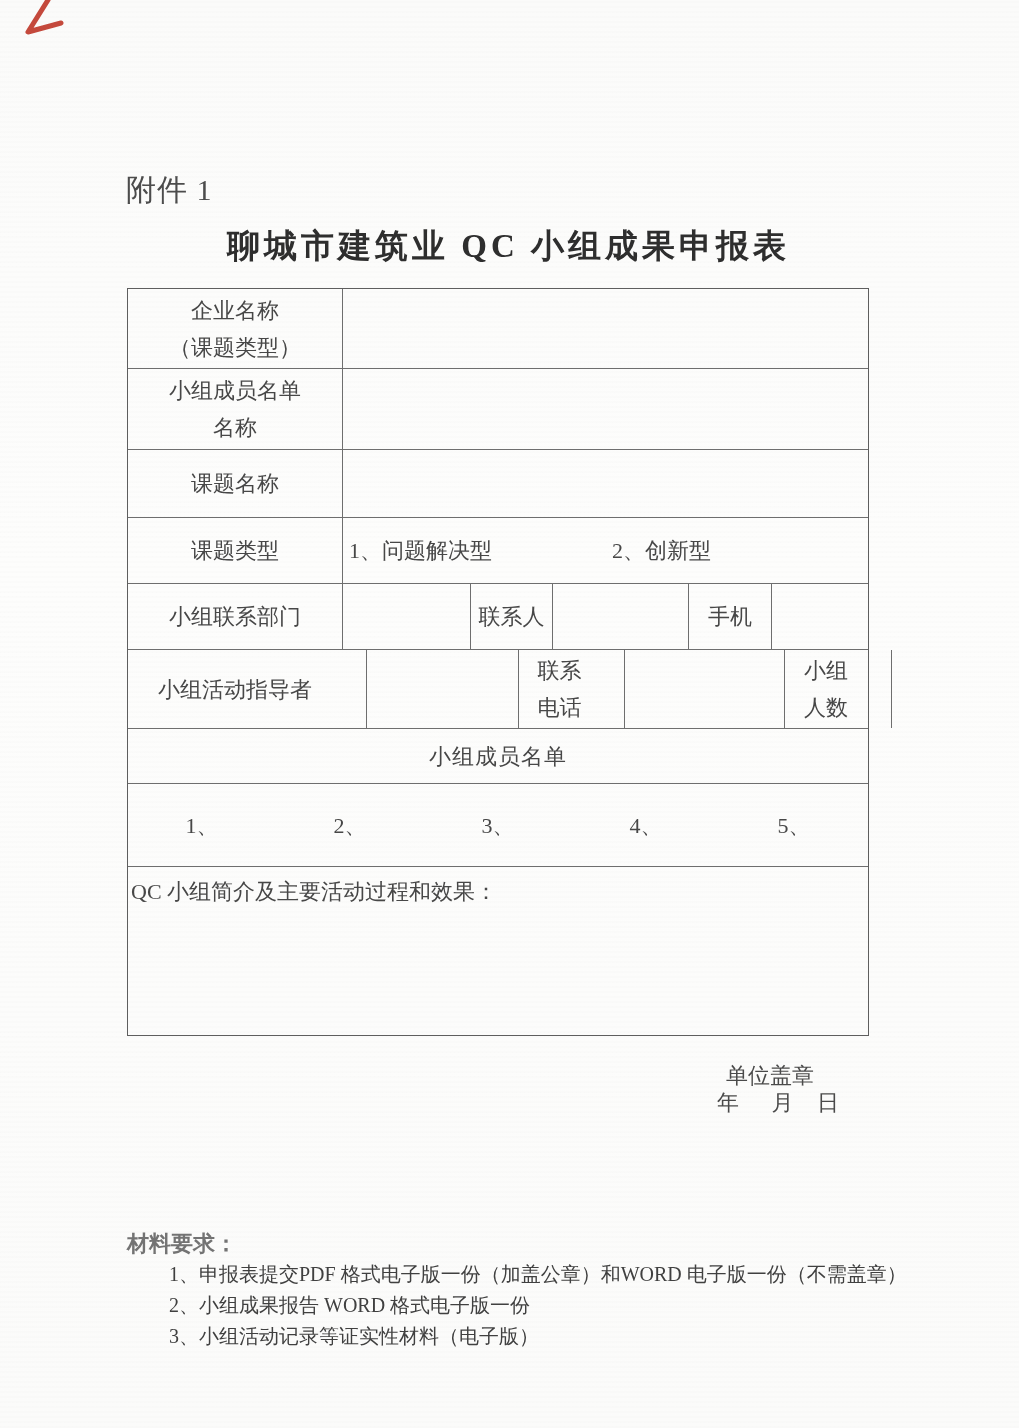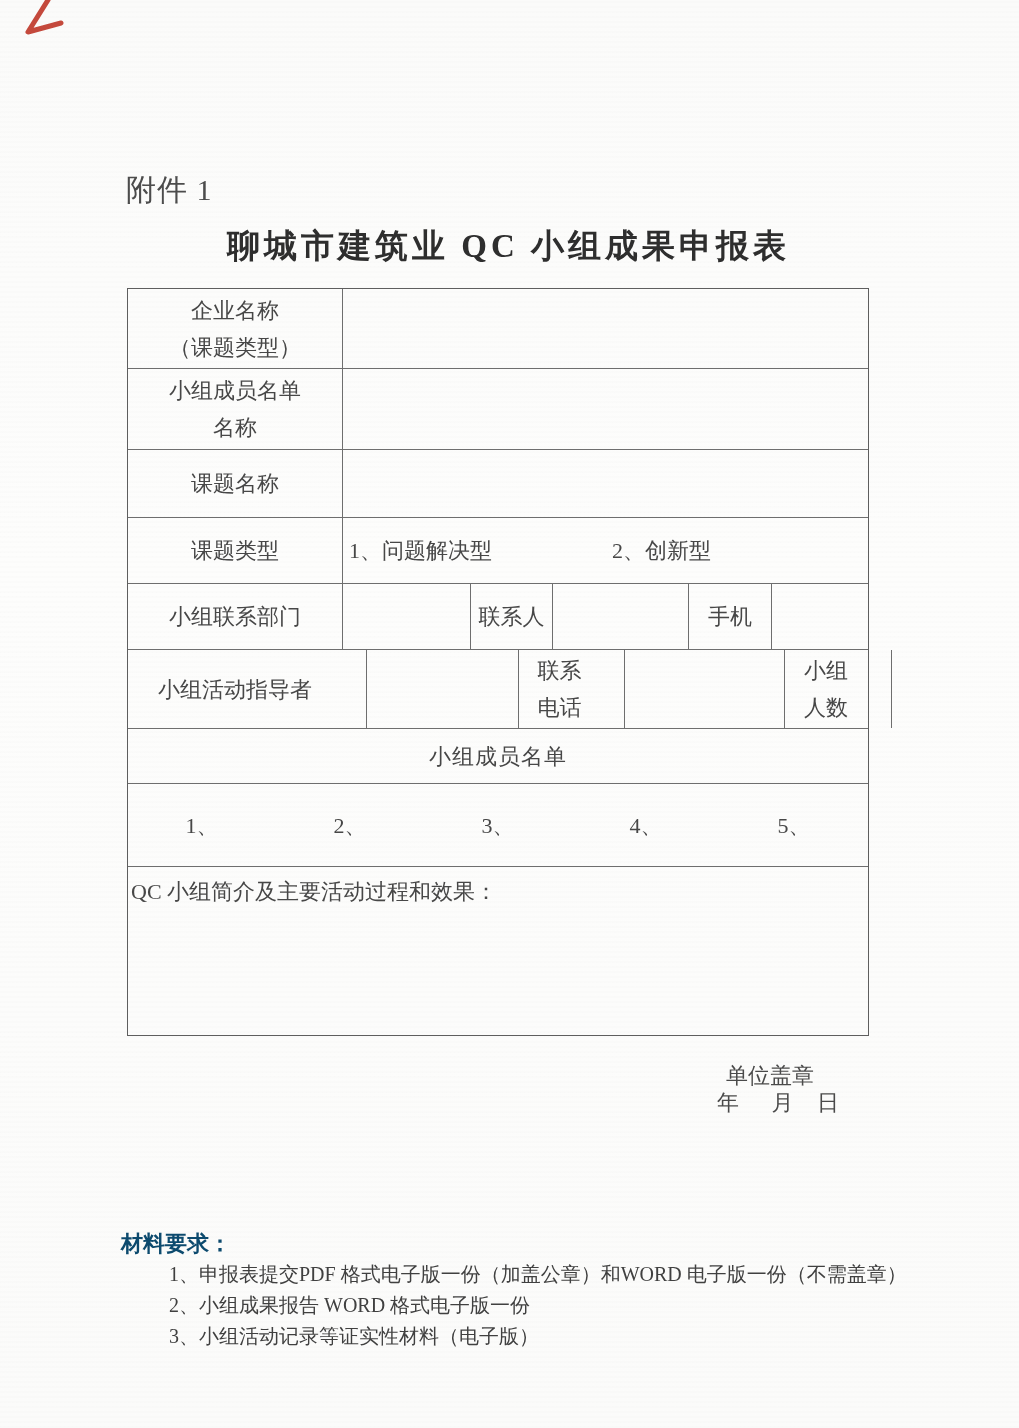--- a/index.html
+++ b/index.html
@@ -64,21 +64,21 @@
     position:relative; display:block; text-align:left;
     padding:9px 4px 0 3px; line-height:31px;
   }
   .stamp { position:absolute; top:180px; left:598px; font-size:22px; color:#4a4a4a;margin-top:13px; }
   .dateline { position:absolute; top:220px; left:589px; font-size:22px; color:#4a4a4a; }
   .dateline .d { display:inline-block; }
   .dateline .d-month { margin-left:27px; }
   .dateline .d-day { margin-left:18px; }
 
   .requirements { position:absolute; left:121px; top:1230px; width:800px; }
-  .req-heading { font-size:22px; font-weight:bold; color:#0c4a6e; line-height:28px; }
+  .req-heading { font-size:22px; font-weight:bold; color:#737373; line-height:28px;margin-left:6px; }
   .req-item { font-size:20px; color:#404040; margin-left:48px; line-height:30px; margin-top:1px; }
 </style>
 </head>
 <body>
 
 <div class="scan-noise"></div>
 
 <svg class="red-mark" width="48" height="42" viewBox="0 0 48 42">
   <polyline points="28,0 8,32 41,23" fill="none" stroke="#bf3a2b" stroke-width="5" stroke-linecap="round" stroke-linejoin="round" opacity="0.92"></polyline>
 </svg>

